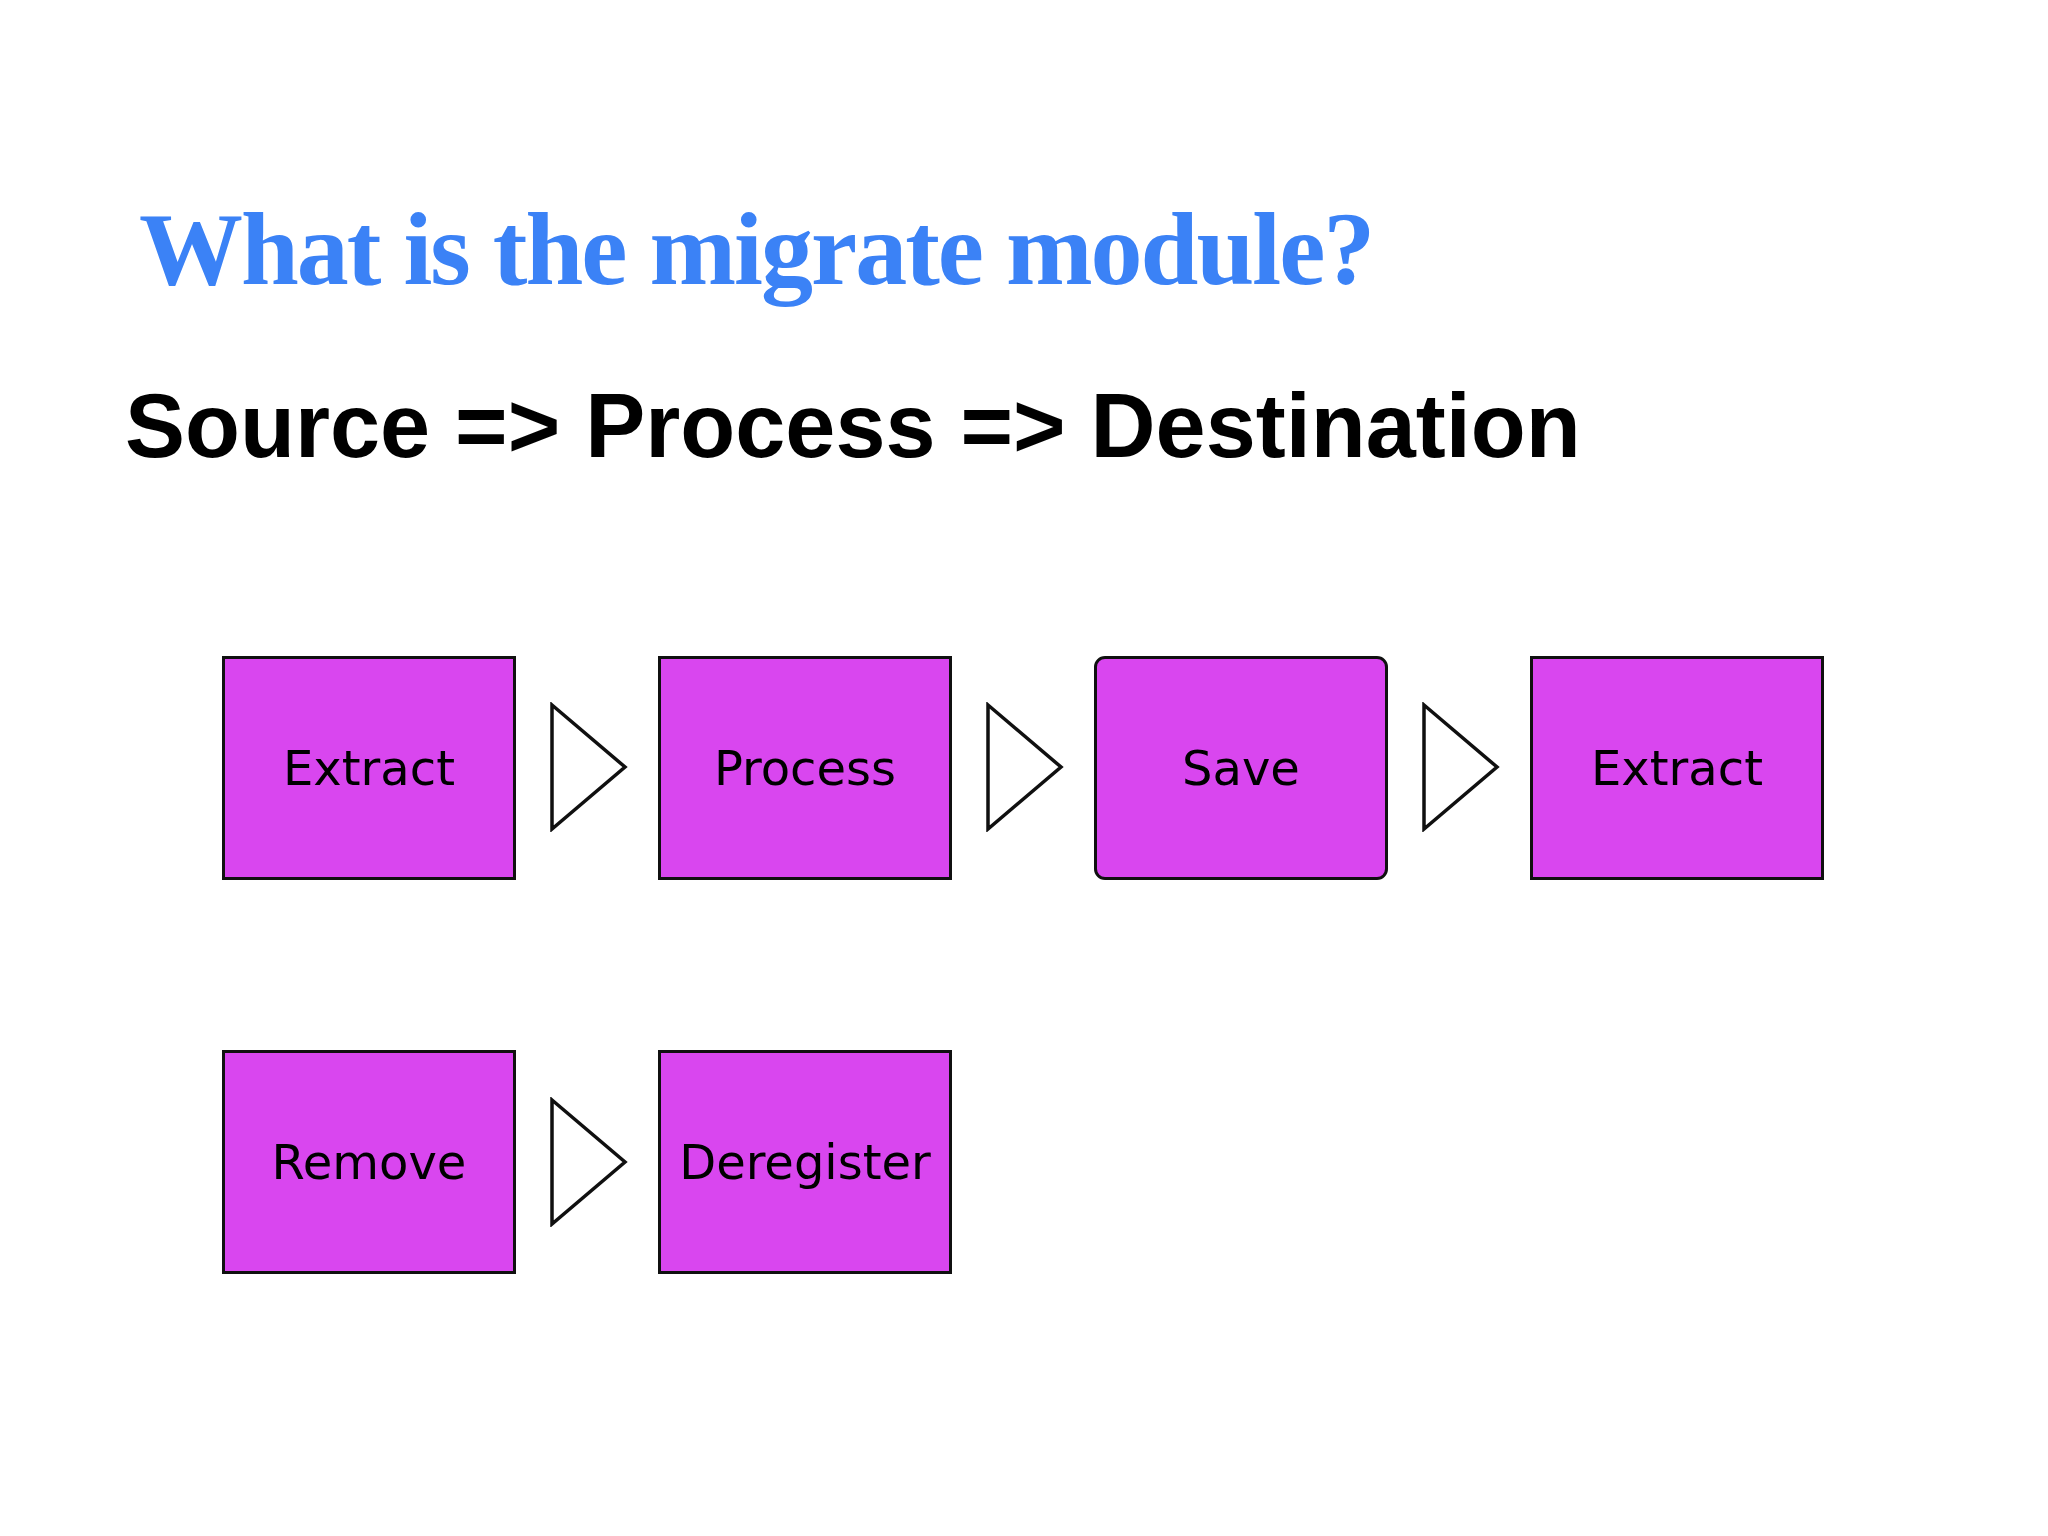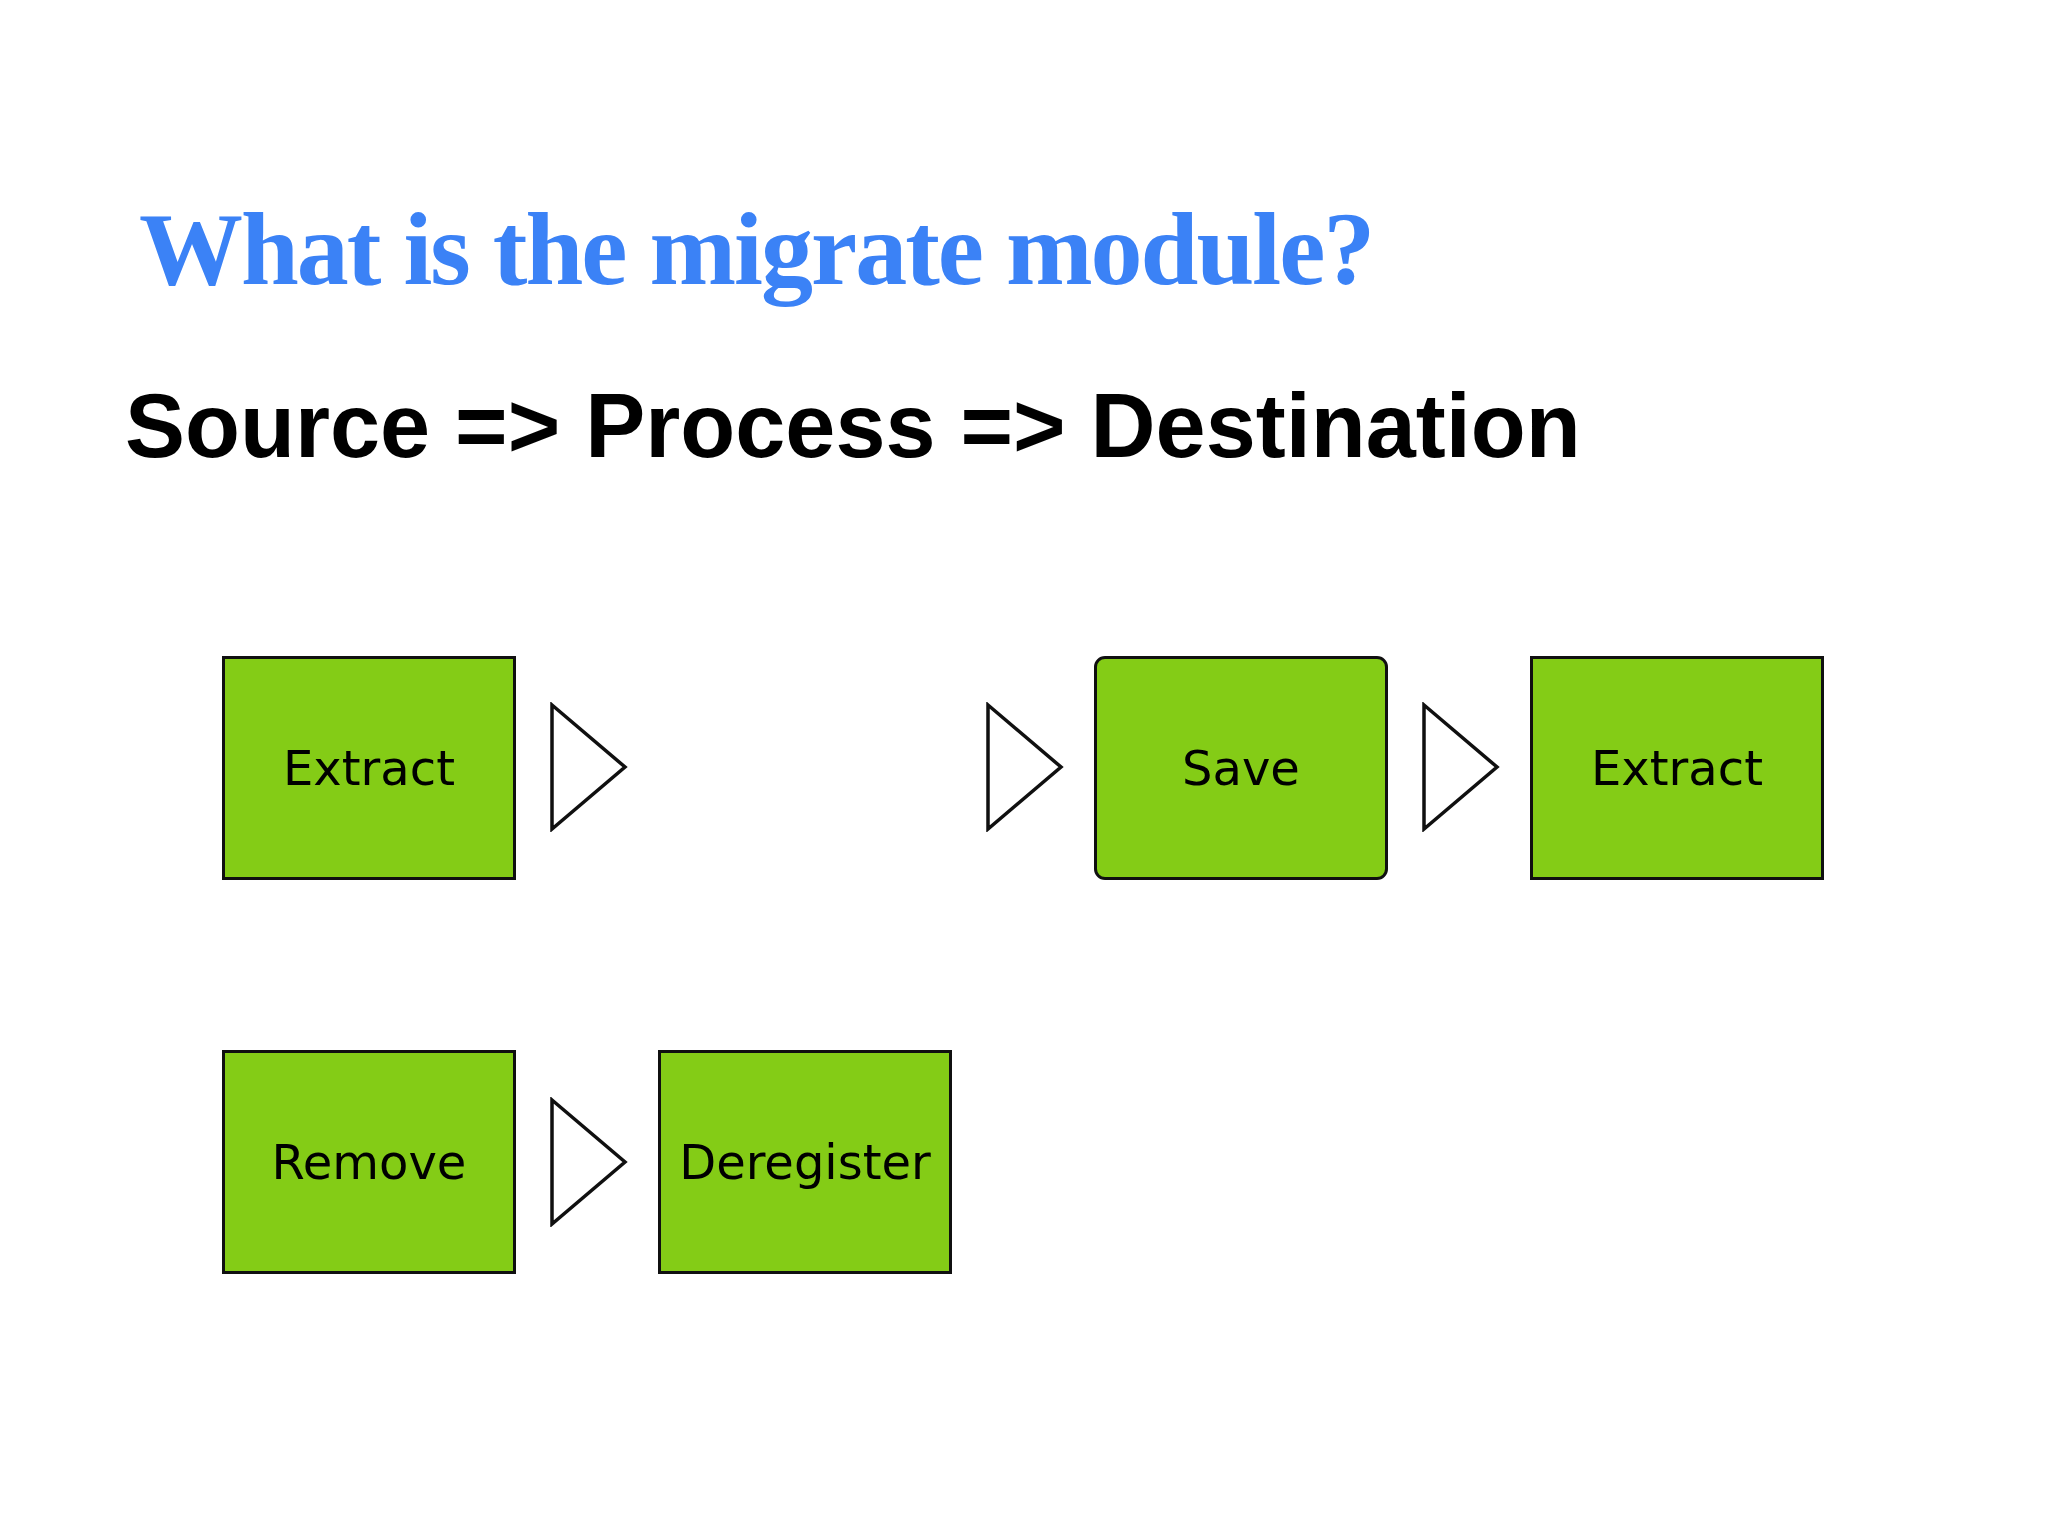--- a/index.html
+++ b/index.html
@@ -40,21 +40,21 @@
     line-height: 1;
     color: #000000;
     white-space: nowrap;
   }
   .flow-box {
     position: absolute;
     width: 294px;
     height: 224px;
     border: 3px solid #101010;
     box-sizing: border-box;
-    background: #84cc16;
+    background: #d946ef;
     display: flex;
     align-items: center;
     justify-content: center;
     font-family: "DejaVu Sans", sans-serif;
     font-size: 48px;
     line-height: 1;
     color: #000000;
     white-space: nowrap;
   }
   .flow-arrow {
@@ -86,20 +86,23 @@
   <p class="subtitle">Source =&gt; Process =&gt; Destination</p>
 
   <div class="flow-box r1 c1">
     <span>Extract</span>
   </div>
 
   <svg class="flow-arrow a-r1 a1" viewBox="0 0 78 130">
     <polygon points="2,3 75,65 2,127" fill="#ffffff" stroke="#101010" stroke-width="3.5" stroke-linejoin="miter"></polygon>
   </svg>
 
+  <div class="flow-box r1 c2">
+    <span>Process</span>
+  </div>
 
   <svg class="flow-arrow a-r1 a2" viewBox="0 0 78 130">
     <polygon points="2,3 75,65 2,127" fill="#ffffff" stroke="#101010" stroke-width="3.5" stroke-linejoin="miter"></polygon>
   </svg>
 
   <div class="flow-box r1 c3">
     <span>Save</span>
   </div>
 
   <svg class="flow-arrow a-r1 a3" viewBox="0 0 78 130">

